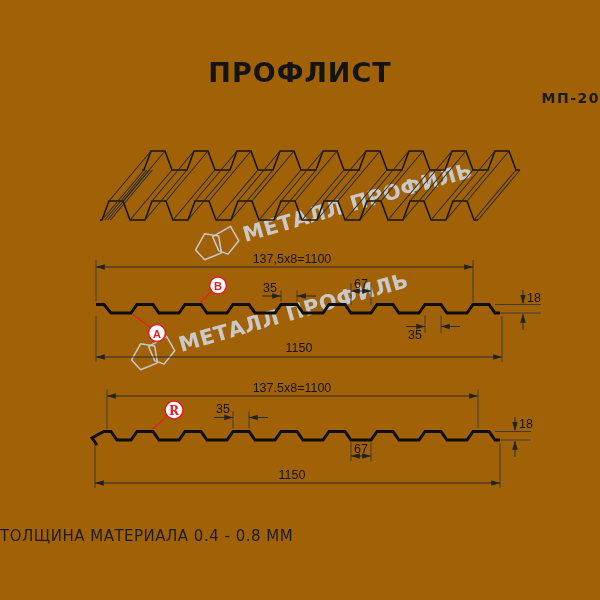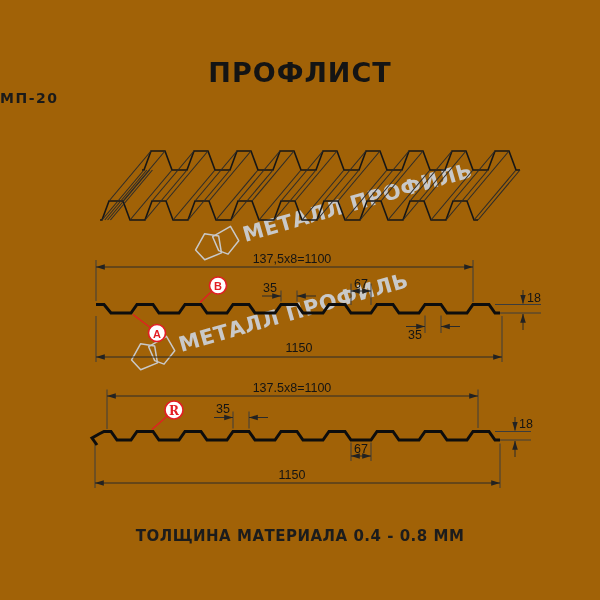--- a/index.html
+++ b/index.html
@@ -1,23 +1,23 @@
 <!DOCTYPE html>
 <html><head>
 <meta charset="utf-8">
 <style>
   html,body{margin:0;padding:0;background:#fff;}
   #stage{position:relative;width:600px;height:600px;background:#a16207;overflow:hidden;
          font-family:"DejaVu Sans","Liberation Sans",sans-serif;}
   .ttl{position:absolute;left:0;top:57px;width:600px;text-align:center;
        font-size:27px;font-weight:700;letter-spacing:1px;color:#141414;}
-  .sub{position:absolute;left:0;top:90px;width:600px;text-align:left;
+  .sub{position:absolute;left:0;top:90px;width:600px;text-align:right;
        font-size:14px;font-weight:700;letter-spacing:1.5px;color:#1a1a1a;}
-  .foot{position:absolute;left:0;top:527px;width:600px;text-align:center;
-        font-size:15px;font-weight:700;letter-spacing:0.5px;color:#1c1c1c;}
+  .foot{position:absolute;left:0;top:527px;width:600px;text-align:left;
+        font-size:15px;font-weight:400;letter-spacing:0.5px;color:#1c1c1c;}
   svg{position:absolute;left:0;top:0;}
   .prof{stroke:#0d0d0d;stroke-width:3;fill:none;stroke-linejoin:miter;}
   .w3d{stroke:#161616;stroke-width:1.6;fill:none;}
   .l3d{stroke:#2a2a2a;stroke-width:1.05;fill:none;}
   .xl{stroke:#3c3c3c;stroke-width:1;fill:none;}
   .dl{stroke:#2b2b2b;stroke-width:1;fill:none;}
   .redln{stroke:#e31e24;stroke-width:1.3;fill:none;}
   .lblc{fill:#fff;stroke:#e31e24;stroke-width:1.6;}
   .dt{font:12.5px "Liberation Sans",sans-serif;fill:#141414;}
   .ct{font:700 11px "Liberation Sans",sans-serif;fill:#e31e24;}

